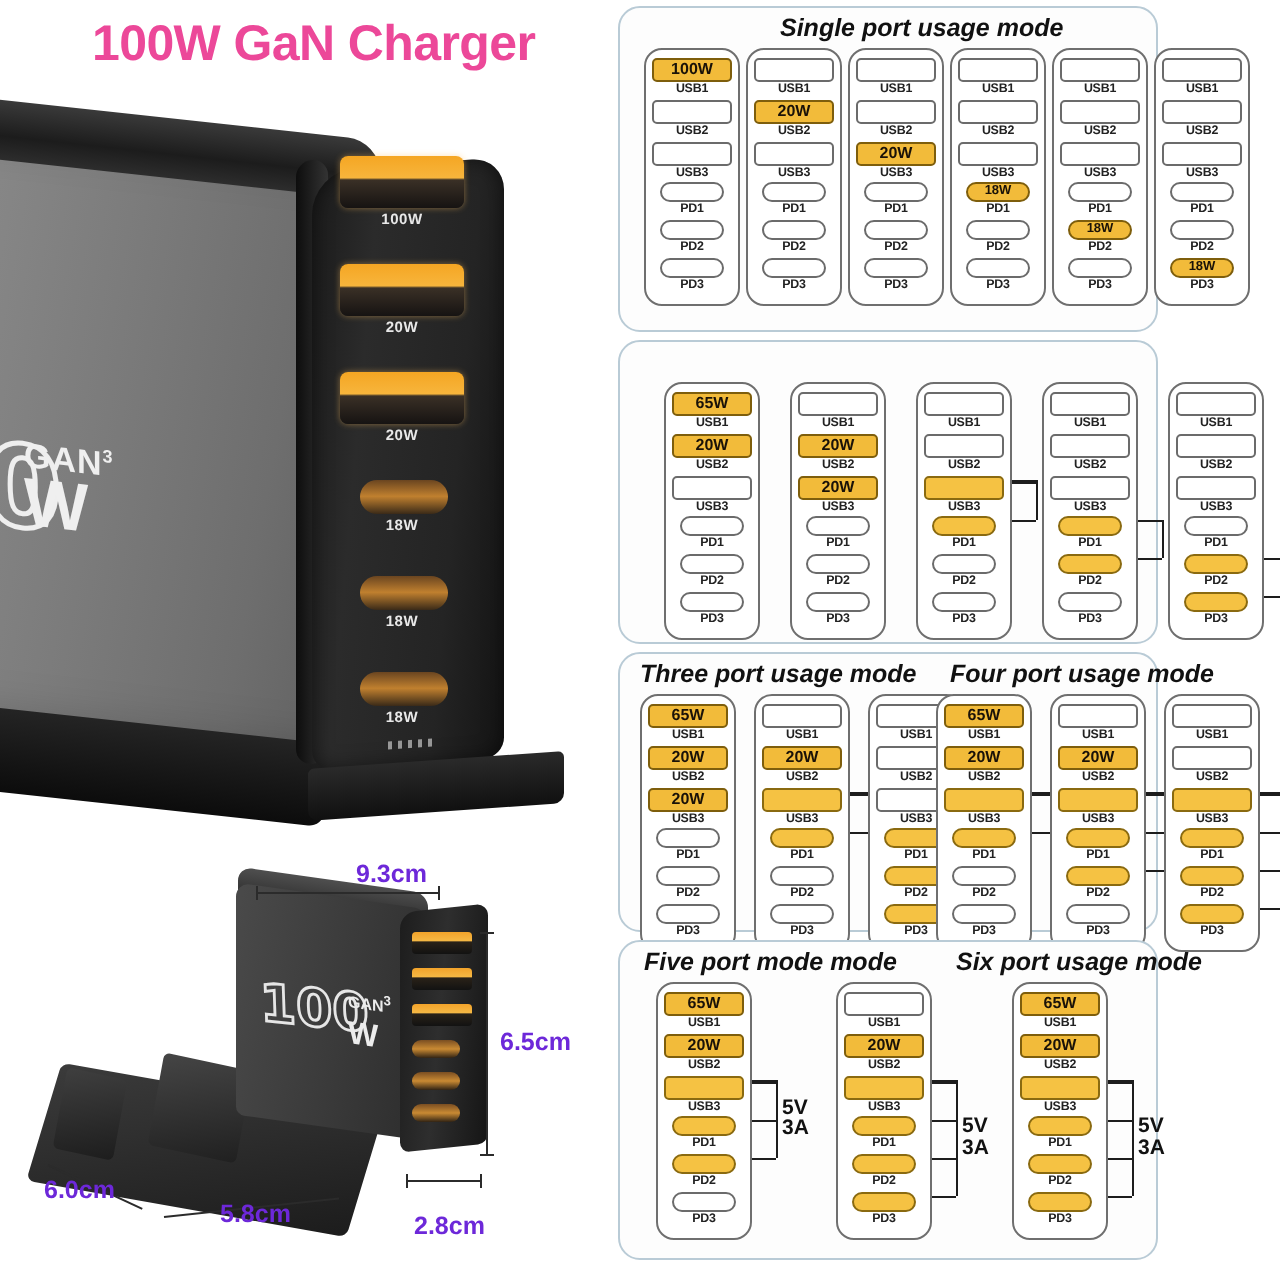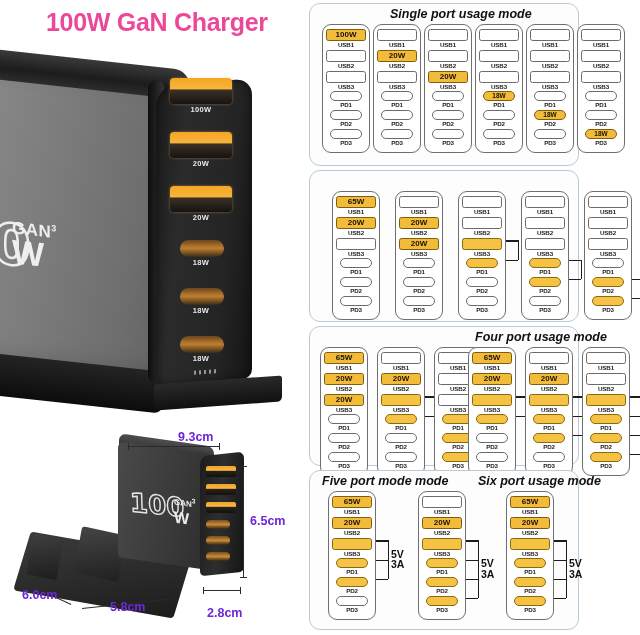--- a/index.html
+++ b/index.html
@@ -616,20 +616,21 @@
               <div class="plabel">PD3</div>
             </div>
             <div class="brk" style="left: 47px; top: 0px;">
               <div class="h" style="left: 0px; top: 86.8px; width: 12px;"></div>
               <div class="h" style="left: 0px; top: 106px; width: 12px;"></div>
             </div>
           </div>
         </div>
       </div>
       <div class="panel" style="top: 326px; height: 140px;">
+        <div class="panel-title" style="left: 10px;">Three port usage mode</div>
         <div class="cols" style="left: 10px; top: 20px; gap: 9px;">
           <div class="unit">
             <div class="slot">
               <div class="box badge">
                 <span class="btxt">65W</span>
               </div>
               <div class="plabel">USB1</div>
             </div>
             <div class="slot">
               <div class="box badge">

